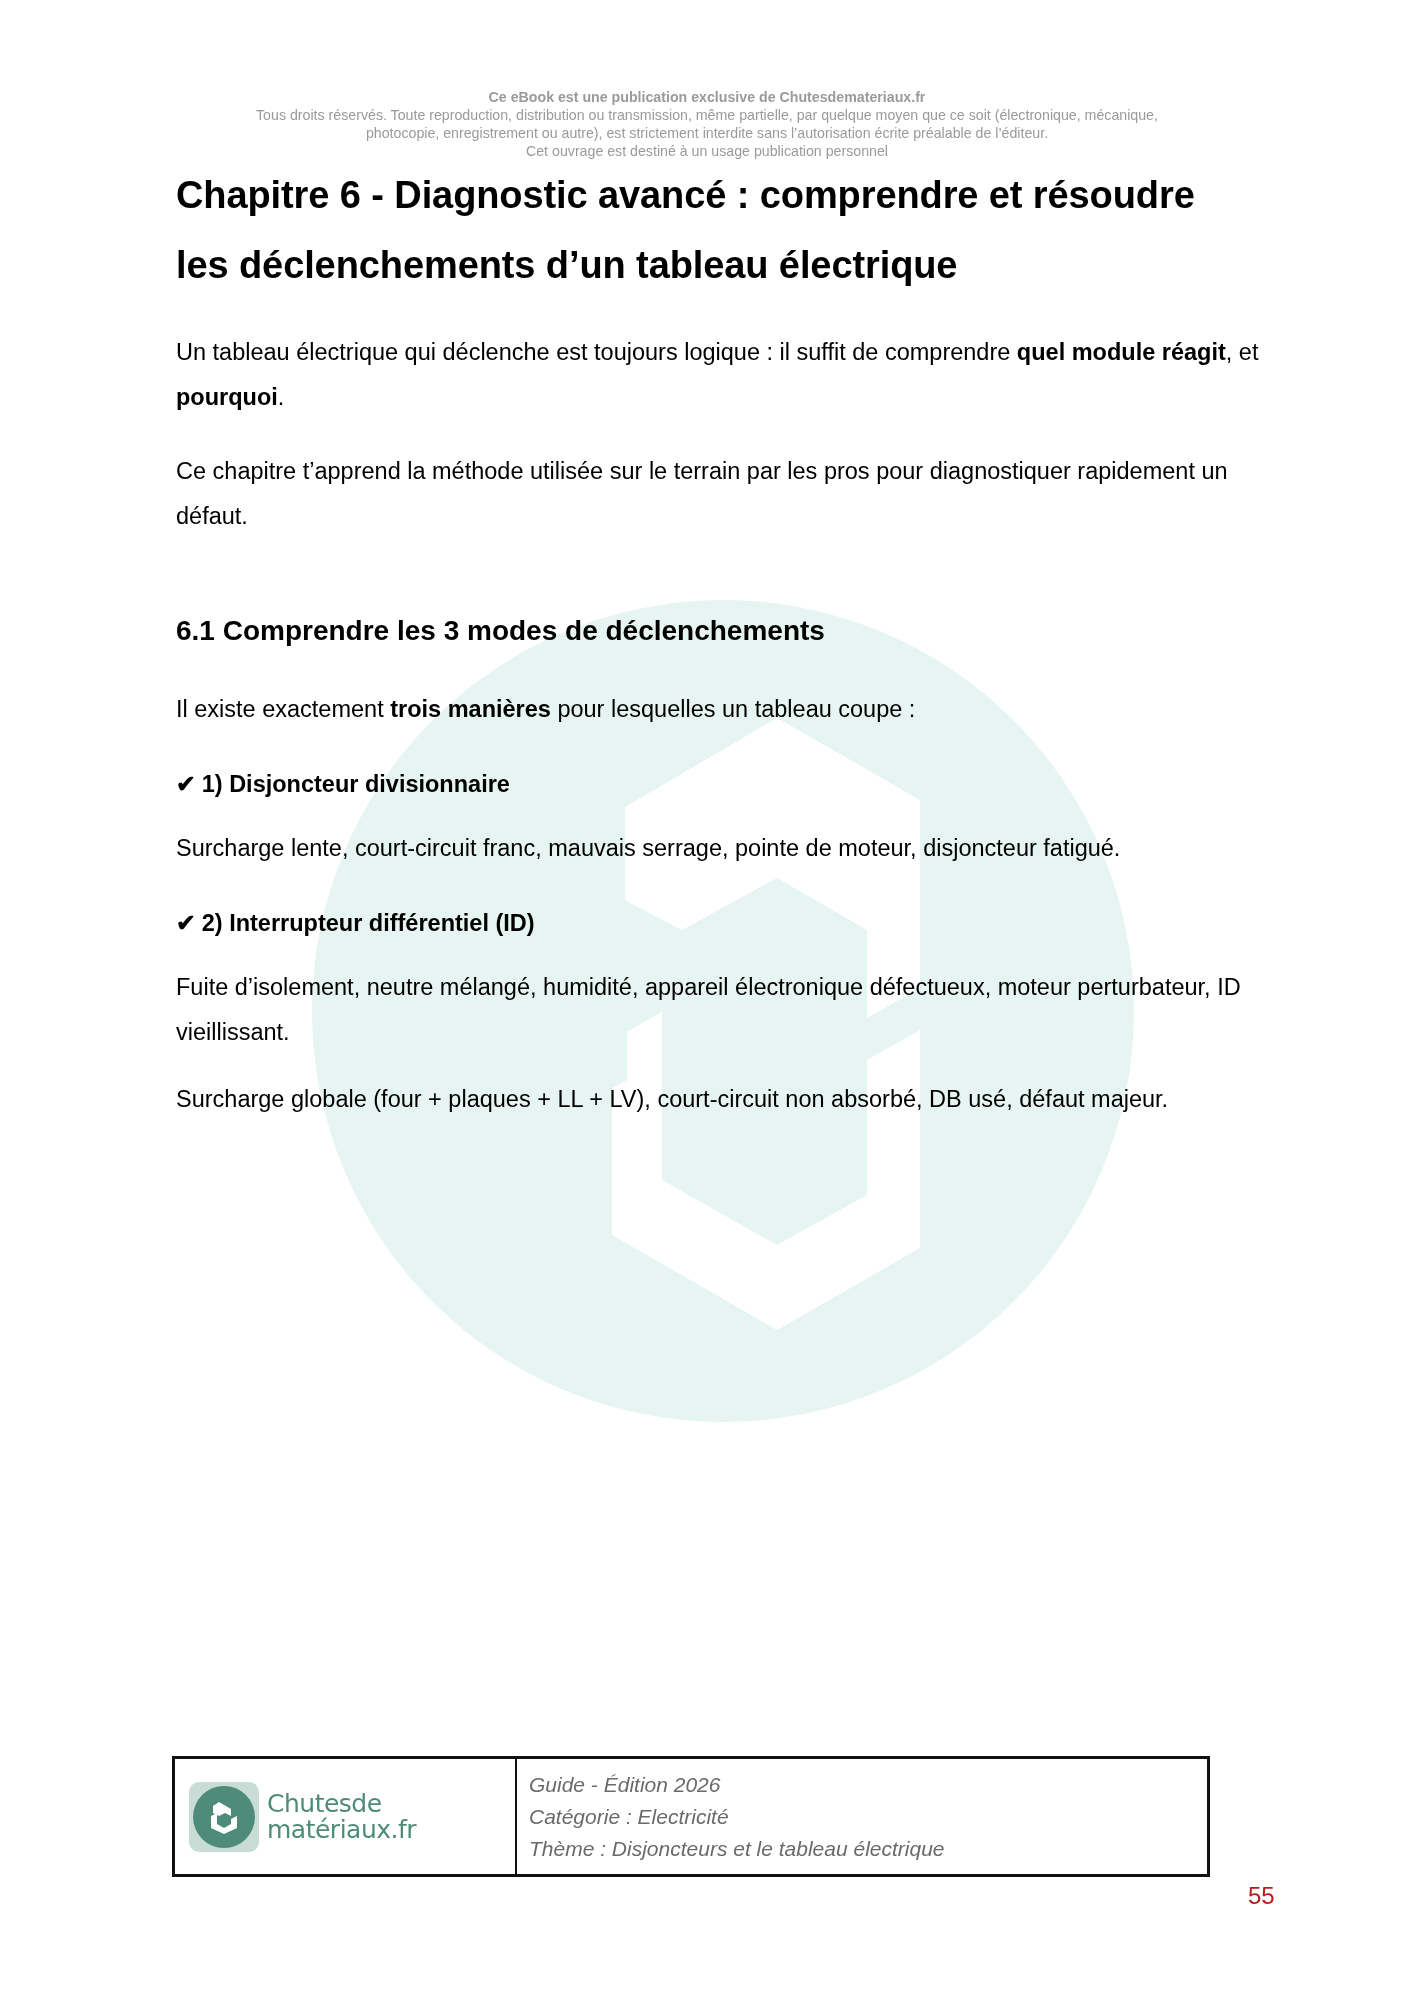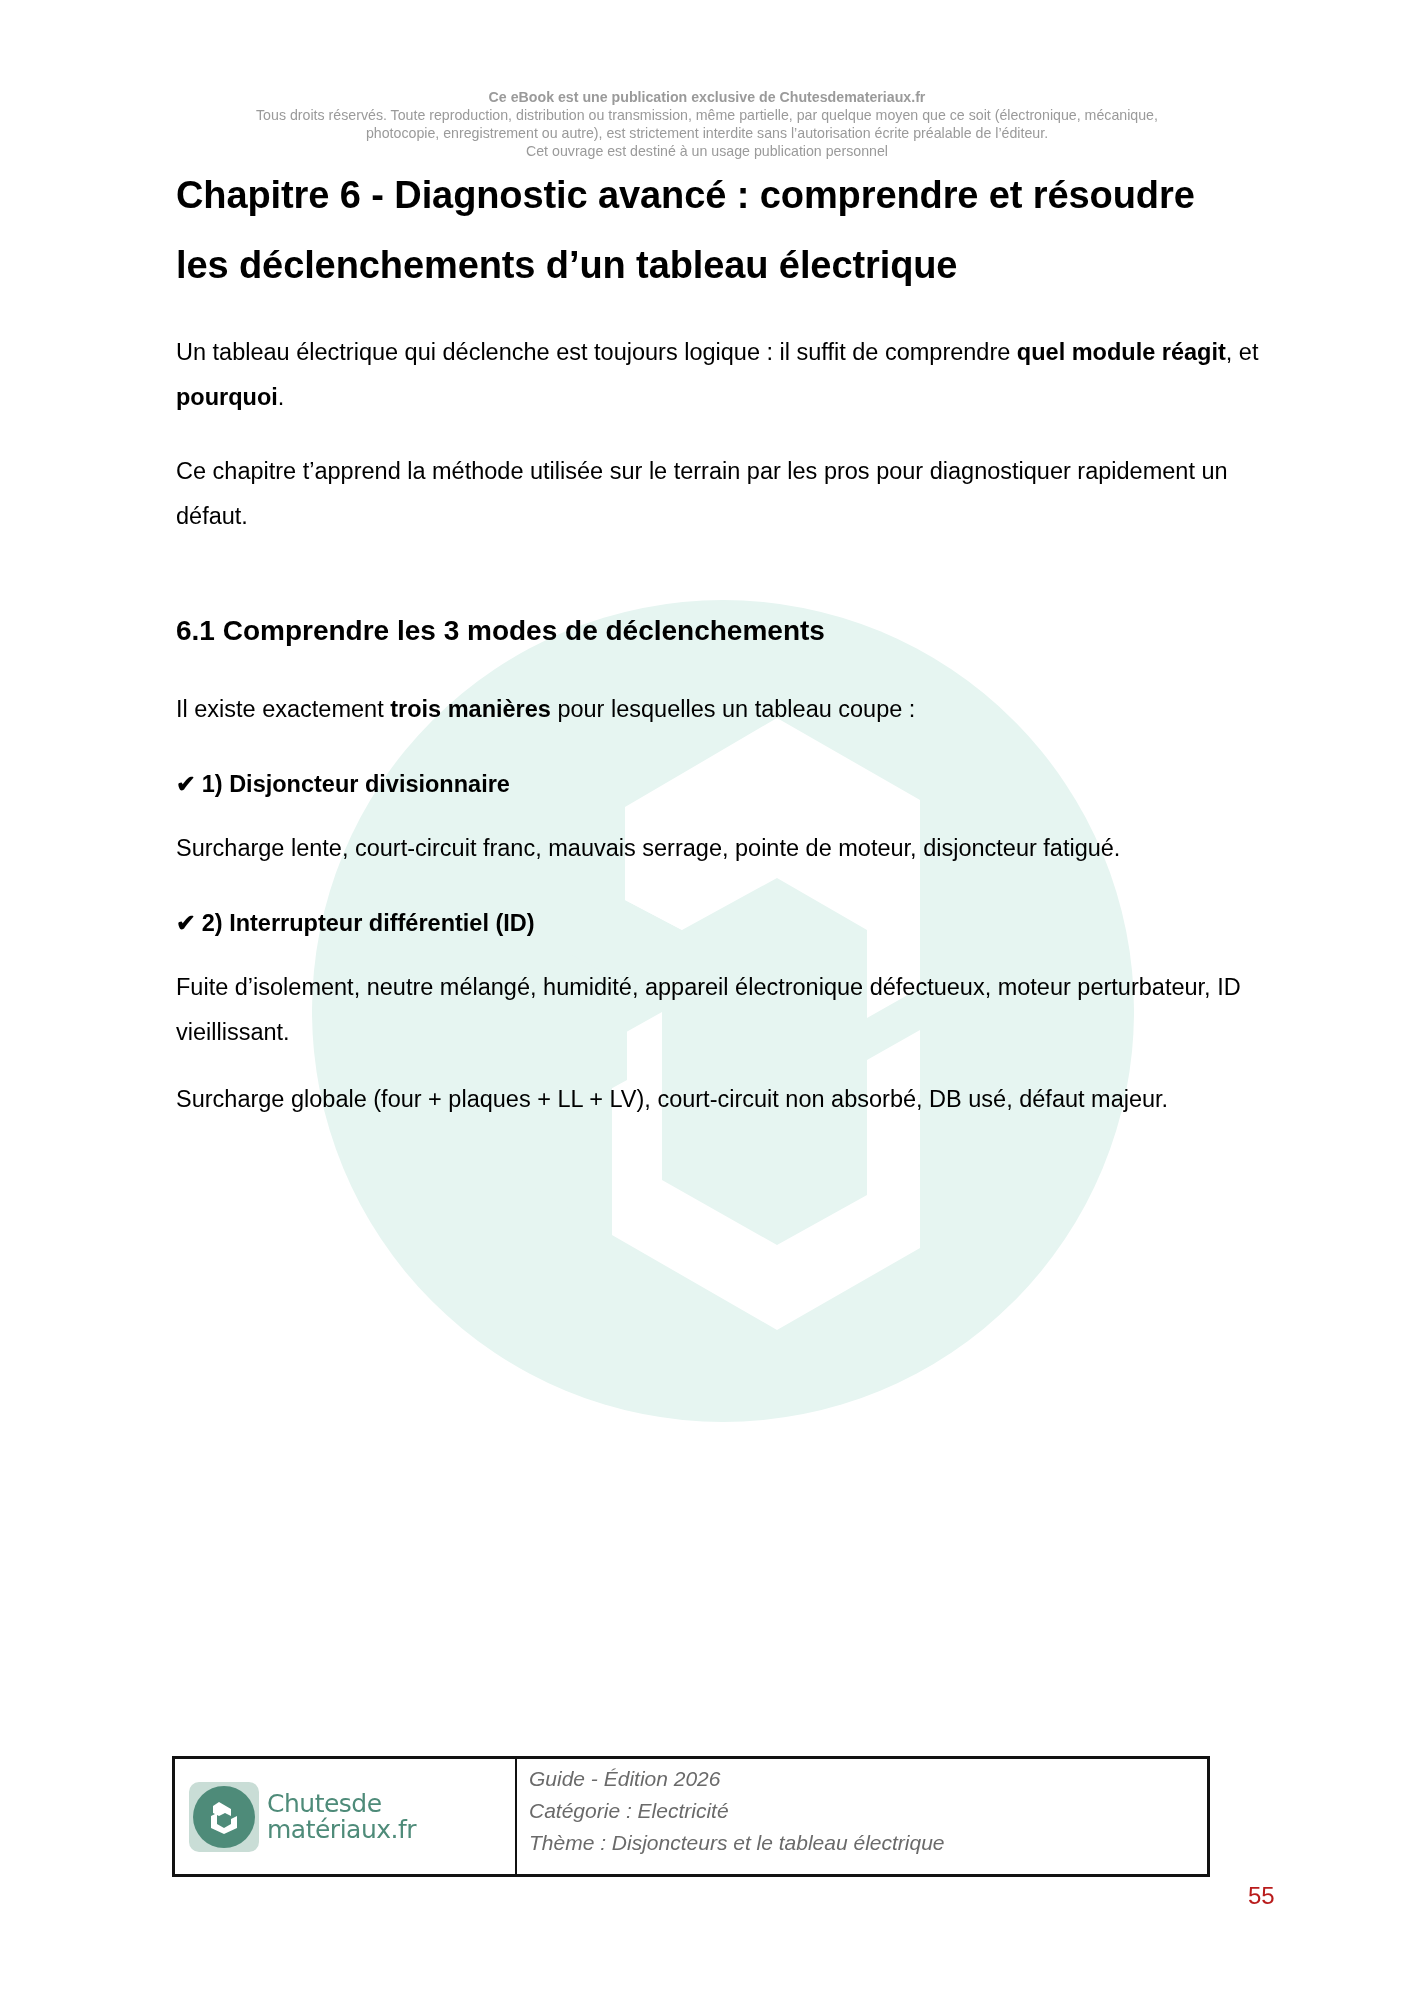--- a/index.html
+++ b/index.html
@@ -120,21 +120,21 @@
     .logo-text {
       margin-left: 8px;
       color: #4e8b79;
       font-family: "DejaVu Sans", sans-serif;
       font-size: 25px;
       line-height: 26px;
       letter-spacing: -0.5px;
     }
     .footer-meta {
       padding-left: 12px;
-      padding-top: 4px;
+      padding-top: 10px;
       color: #6a6a6a;
       font-style: italic;
       font-size: 21px;
       line-height: 32px;
     }
     .page-number {
       position: absolute;
       left: 1248px;
       top: 1882px;
       font-size: 24px;

